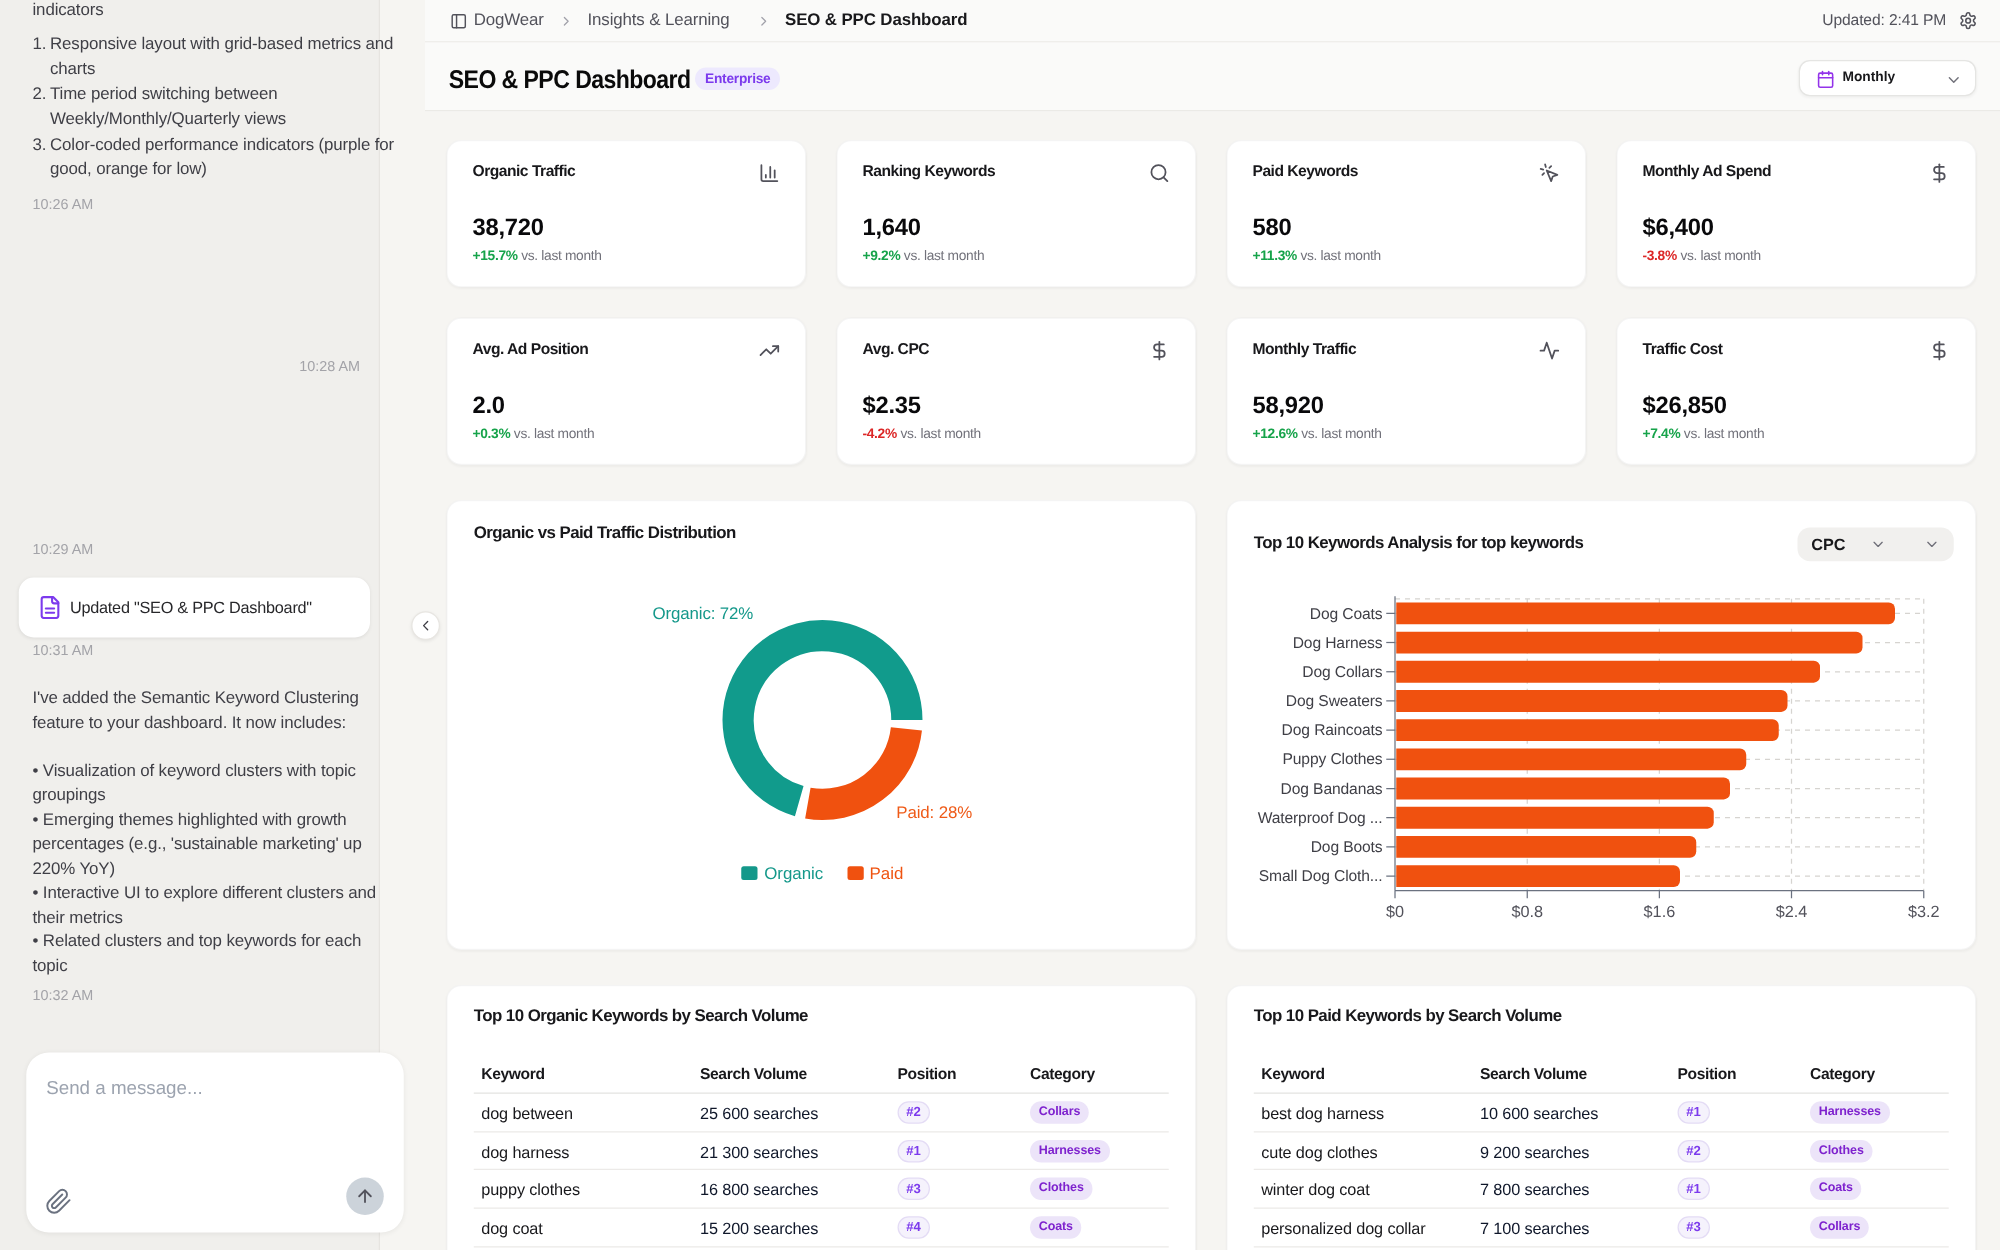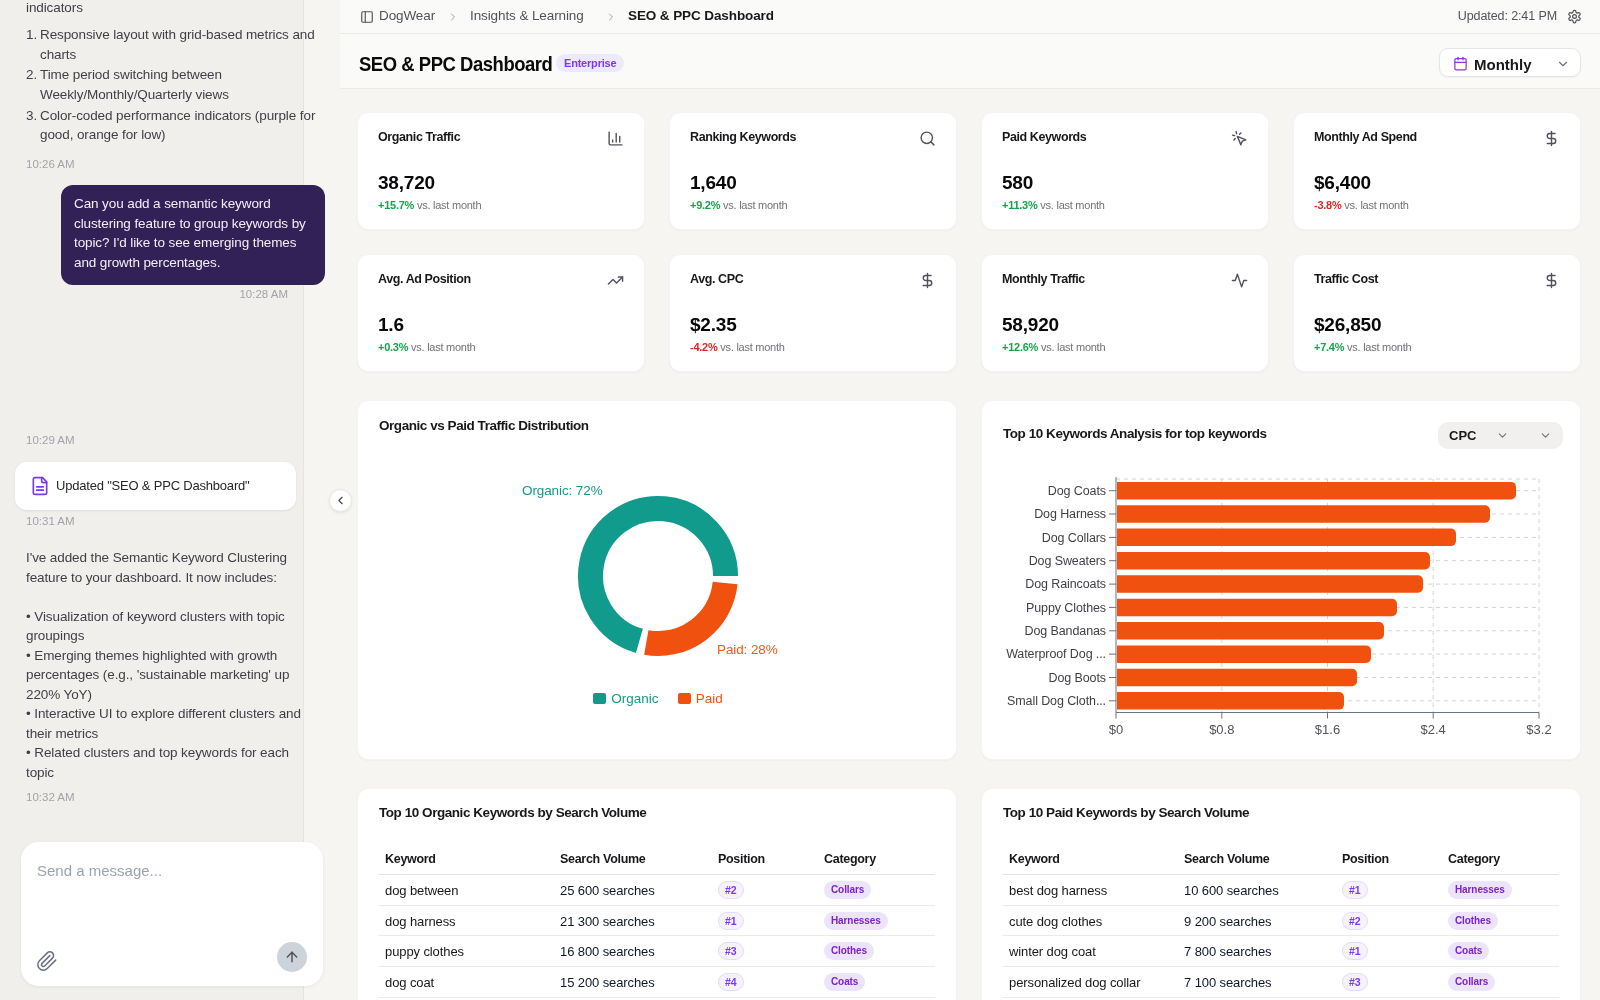--- a/index.html
+++ b/index.html
@@ -23,21 +23,21 @@
 #inputbox .send { position:absolute; right:16px; bottom:14px; width:30px; height:30px; border-radius:50%; background:#ccd3da; display:flex; align-items:center; justify-content:center; }
 #collapse { position:absolute; left:329px; top:489px; width:23px; height:23px; border-radius:50%; background:#fff; border:1px solid #e8e6e2; box-shadow:0 1px 3px rgba(0,0,0,.08); display:flex; align-items:center; justify-content:center; z-index:5; }
 
 
 #topbar { position:absolute; left:340px; top:0; width:1260px; height:34px; background:#fafaf9; border-bottom:1px solid #ebeae6; }
 .bc { position:absolute; top:8px; font-size:13.5px; color:#52525b; letter-spacing:-0.1px;text-align:center; }
 #titlebar { position:absolute; left:340px; top:34px; width:1260px; height:55px; background:#fafaf9; border-bottom:1px solid #ebeae6; }
 #pagetitle { position:absolute; left:19px; top:18px; font-size:20.5px; font-weight:700; color:#0a0a0a; letter-spacing:-0.5px; transform:scaleX(0.9); transform-origin:0 0; }
 #entbadge { position:absolute; left:216px; top:20px; height:18px; line-height:18px; padding:0 8px; font-size:11px; font-weight:700; color:#7c3aed; background:#ede9fe; border-radius:9px; letter-spacing:-0.2px; }
 #monthly { position:absolute; left:1099px; top:14px; width:142px; height:29px; background:#fff; border:1px solid #e5e5e3; border-radius:9px; box-shadow:0 1px 2px rgba(0,0,0,.04); }
-#monthly .t { position:absolute; left:34px; top:7px; font-size:15px; font-weight:600; color:#18181b; }
+#monthly .t { position:absolute; left:34px; top:7px; font-size:11px; font-weight:600; color:#18181b; }
 
 
 .mcard { position:absolute; width:288px; height:118px; background:#fff; border:1px solid rgba(0,0,0,.045); border-radius:12px; box-shadow:0 1px 2px rgba(0,0,0,.035); }
 .mcard .mt { position:absolute; left:20px; top:17px; font-size:12.5px; font-weight:600; color:#18181b; letter-spacing:-0.4px; }
 .mcard .ic { position:absolute; right:20px; top:17px; color:#52525b; }
 .mcard .num { position:absolute; left:20px; top:59px; font-size:19px; font-weight:700; color:#09090b; letter-spacing:-0.2px; }
 .mcard .chg { position:absolute; left:20px; top:86px; font-size:11px; color:#71717a; letter-spacing:-0.25px; }
 .up { color:#16a34a; font-weight:600; }
 .down { color:#dc2626; font-weight:600; }
 
@@ -64,21 +64,20 @@
 </head>
 <body>
 
 <div id="sidebar">
   <div class="chat abs" style="left:26px; top:-2px;">indicators</div>
   <div class="chat li" style="top:25px;"><span class="num">1.</span>Responsive layout with grid-based metrics and charts</div>
   <div class="chat li" style="top:65px;"><span class="num">2.</span>Time period switching between Weekly/Monthly/Quarterly views</div>
   <div class="chat li" style="top:105.5px;"><span class="num">3.</span>Color-coded performance indicators (purple for good, orange for low)</div>
   <div class="ts" style="left:26px; top:158px;">10:26 AM</div>
 
-  <div id="bubble">Can you add a semantic keyword clustering feature to group keywords by topic? I'd like to see emerging themes and growth percentages.</div>
   <div class="ts" style="right:15px; top:288px;">10:28 AM</div>
 
   <div class="ts" style="left:26px; top:434px;">10:29 AM</div>
 
   <div id="updcard">
     <svg width="20" height="20" viewBox="0 0 24 24" fill="none" stroke="#7c3aed" stroke-width="2" stroke-linecap="round" stroke-linejoin="round">
         <path d="M15 2H6a2 2 0 0 0-2 2v16a2 2 0 0 0 2 2h12a2 2 0 0 0 2-2V7Z"></path>
         <path d="M14 2v4a2 2 0 0 0 2 2h4"></path>
         <line x1="16" y1="13" x2="8" y2="13"></line>
         <line x1="16" y1="17" x2="8" y2="17"></line>
@@ -188,21 +187,21 @@
     </svg>
   <div class="num">$6,400</div>
   <div class="chg"><span class="down">-3.8%</span> vs. last month</div>
 </div>
 <div class="mcard" style="left:357px; top:254px;">
   <div class="mt">Avg. Ad Position</div>
   <svg class="ic" width="17" height="17" viewBox="0 0 24 24" fill="none" stroke="currentColor" stroke-width="2" stroke-linecap="round" stroke-linejoin="round">
       <polyline points="22 7 13.5 15.5 8.5 10.5 2 17"></polyline>
       <polyline points="16 7 22 7 22 13"></polyline>
     </svg>
-  <div class="num">1.6</div>
+  <div class="num">2.0</div>
   <div class="chg"><span class="up">+0.3%</span> vs. last month</div>
 </div>
 <div class="mcard" style="left:669px; top:254px;">
   <div class="mt">Avg. CPC</div>
   <svg class="ic" width="17" height="17" viewBox="0 0 24 24" fill="none" stroke="currentColor" stroke-width="2" stroke-linecap="round" stroke-linejoin="round">
       <line x1="12" y1="2" x2="12" y2="22"></line>
       <path d="M17 5H9.5a3.5 3.5 0 0 0 0 7h5a3.5 3.5 0 0 1 0 7H6"></path>
     </svg>
   <div class="num">$2.35</div>
   <div class="chg"><span class="down">-4.2%</span> vs. last month</div>

